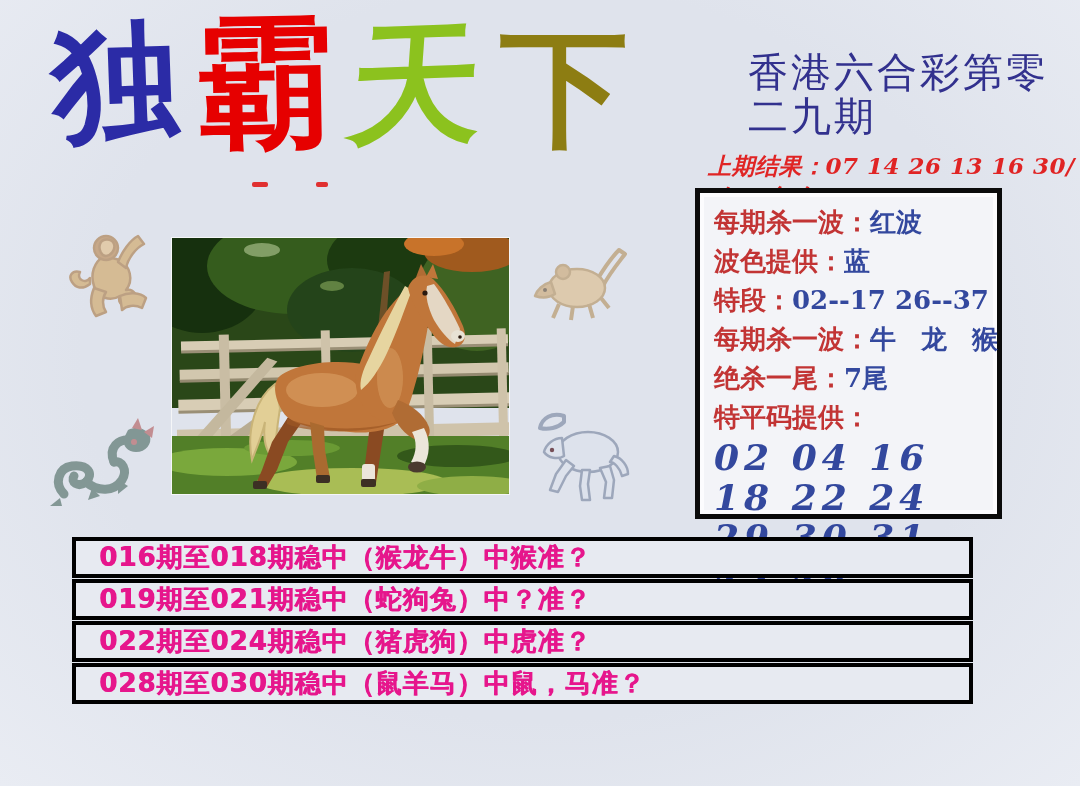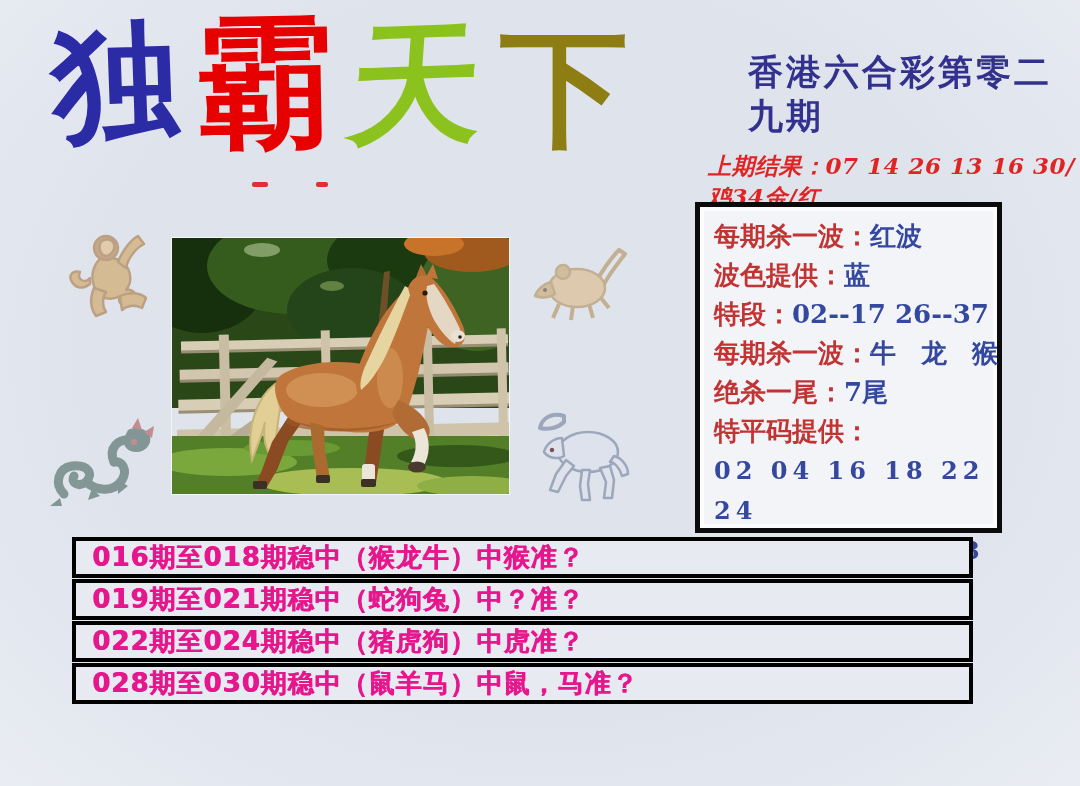--- a/index.html
+++ b/index.html
@@ -13,47 +13,47 @@
   .title{position:absolute;left:52px;top:18px;display:flex;align-items:flex-start;}
   .title span{font-weight:bold;line-height:1;display:inline-block;}
   .t1{font-size:128px;color:#2b2ba6;transform:rotate(-2deg);}
   .t2{font-size:140px;color:#e60000;margin-left:14px;margin-top:-6px;transform:rotate(-1deg);}
   .t3{font-size:132px;color:#8cc21e;margin-left:16px;transform:skewX(-6deg) rotate(-2deg);}
   .t4{font-size:128px;color:#8d7d12;margin-left:18px;margin-top:6px;}
   .red-dash{position:absolute;height:5px;background:#e03030;border-radius:2px;}
 
   
   .hdr{position:absolute;left:748px;top:50px;color:#32318e;
-       font-size:35px;line-height:44px;letter-spacing:3px;font-weight:700;}
+       font-size:40px;line-height:44px;letter-spacing:3px;font-weight:400;}
   .result{position:absolute;left:708px;top:151px;color:#e02424;
           font-size:23px;font-style:italic;font-weight:bold;letter-spacing:0.5px;}
 
   
   .photo{position:absolute;left:171px;top:237px;width:337px;height:256px;
          border:1px solid #f5f6f8;box-sizing:content-box;}
   .photo svg{display:block;}
 
   
   .wm{position:absolute;}
   .wm svg{display:block;}
 
   
-  .infobox{position:absolute;left:695px;top:202px;width:307px;height:331px;
+  .infobox{position:absolute;left:695px;top:188px;width:307px;height:331px;
            box-sizing:border-box;border:5px solid #0b0b0b;background:#f3f4f8;
            box-shadow:inset 0 0 0 4px #fcfcfe;padding:10px 0 0 14px;}
   .info-line{font-size:26px;line-height:39px;white-space:nowrap;font-weight:600;}
   .info-label{color:#c23434;}
   .info-value{color:#33489e;}
-  .info-nums{font-size:24px;line-height:40px;color:#33489e;font-weight:600;letter-spacing:5px;}
+  .info-nums{font-size:36px;line-height:40px;color:#33489e;font-weight:600;letter-spacing:5px;font-style:italic;}
 
   
   .tips{position:absolute;left:72px;top:537px;width:901px;}
   .tip-row{box-sizing:border-box;width:901px;height:41px;border:4px solid #000;
            background:#e7eaf1;margin-bottom:1px;
-           display:flex;align-items:center;padding-left:16px;}
+           display:flex;align-items:center;padding-left:23px;}
   .tip-text{font-family:"DejaVu Sans","Liberation Sans",sans-serif;
             font-weight:bold;font-size:26px;color:#e6168c;letter-spacing:1px;
             text-shadow:0.8px 0 0 #e6168c;white-space:nowrap;}
 </style>
 </head>
 <body>
 
 <div class="page">
 
   <div class="title">

